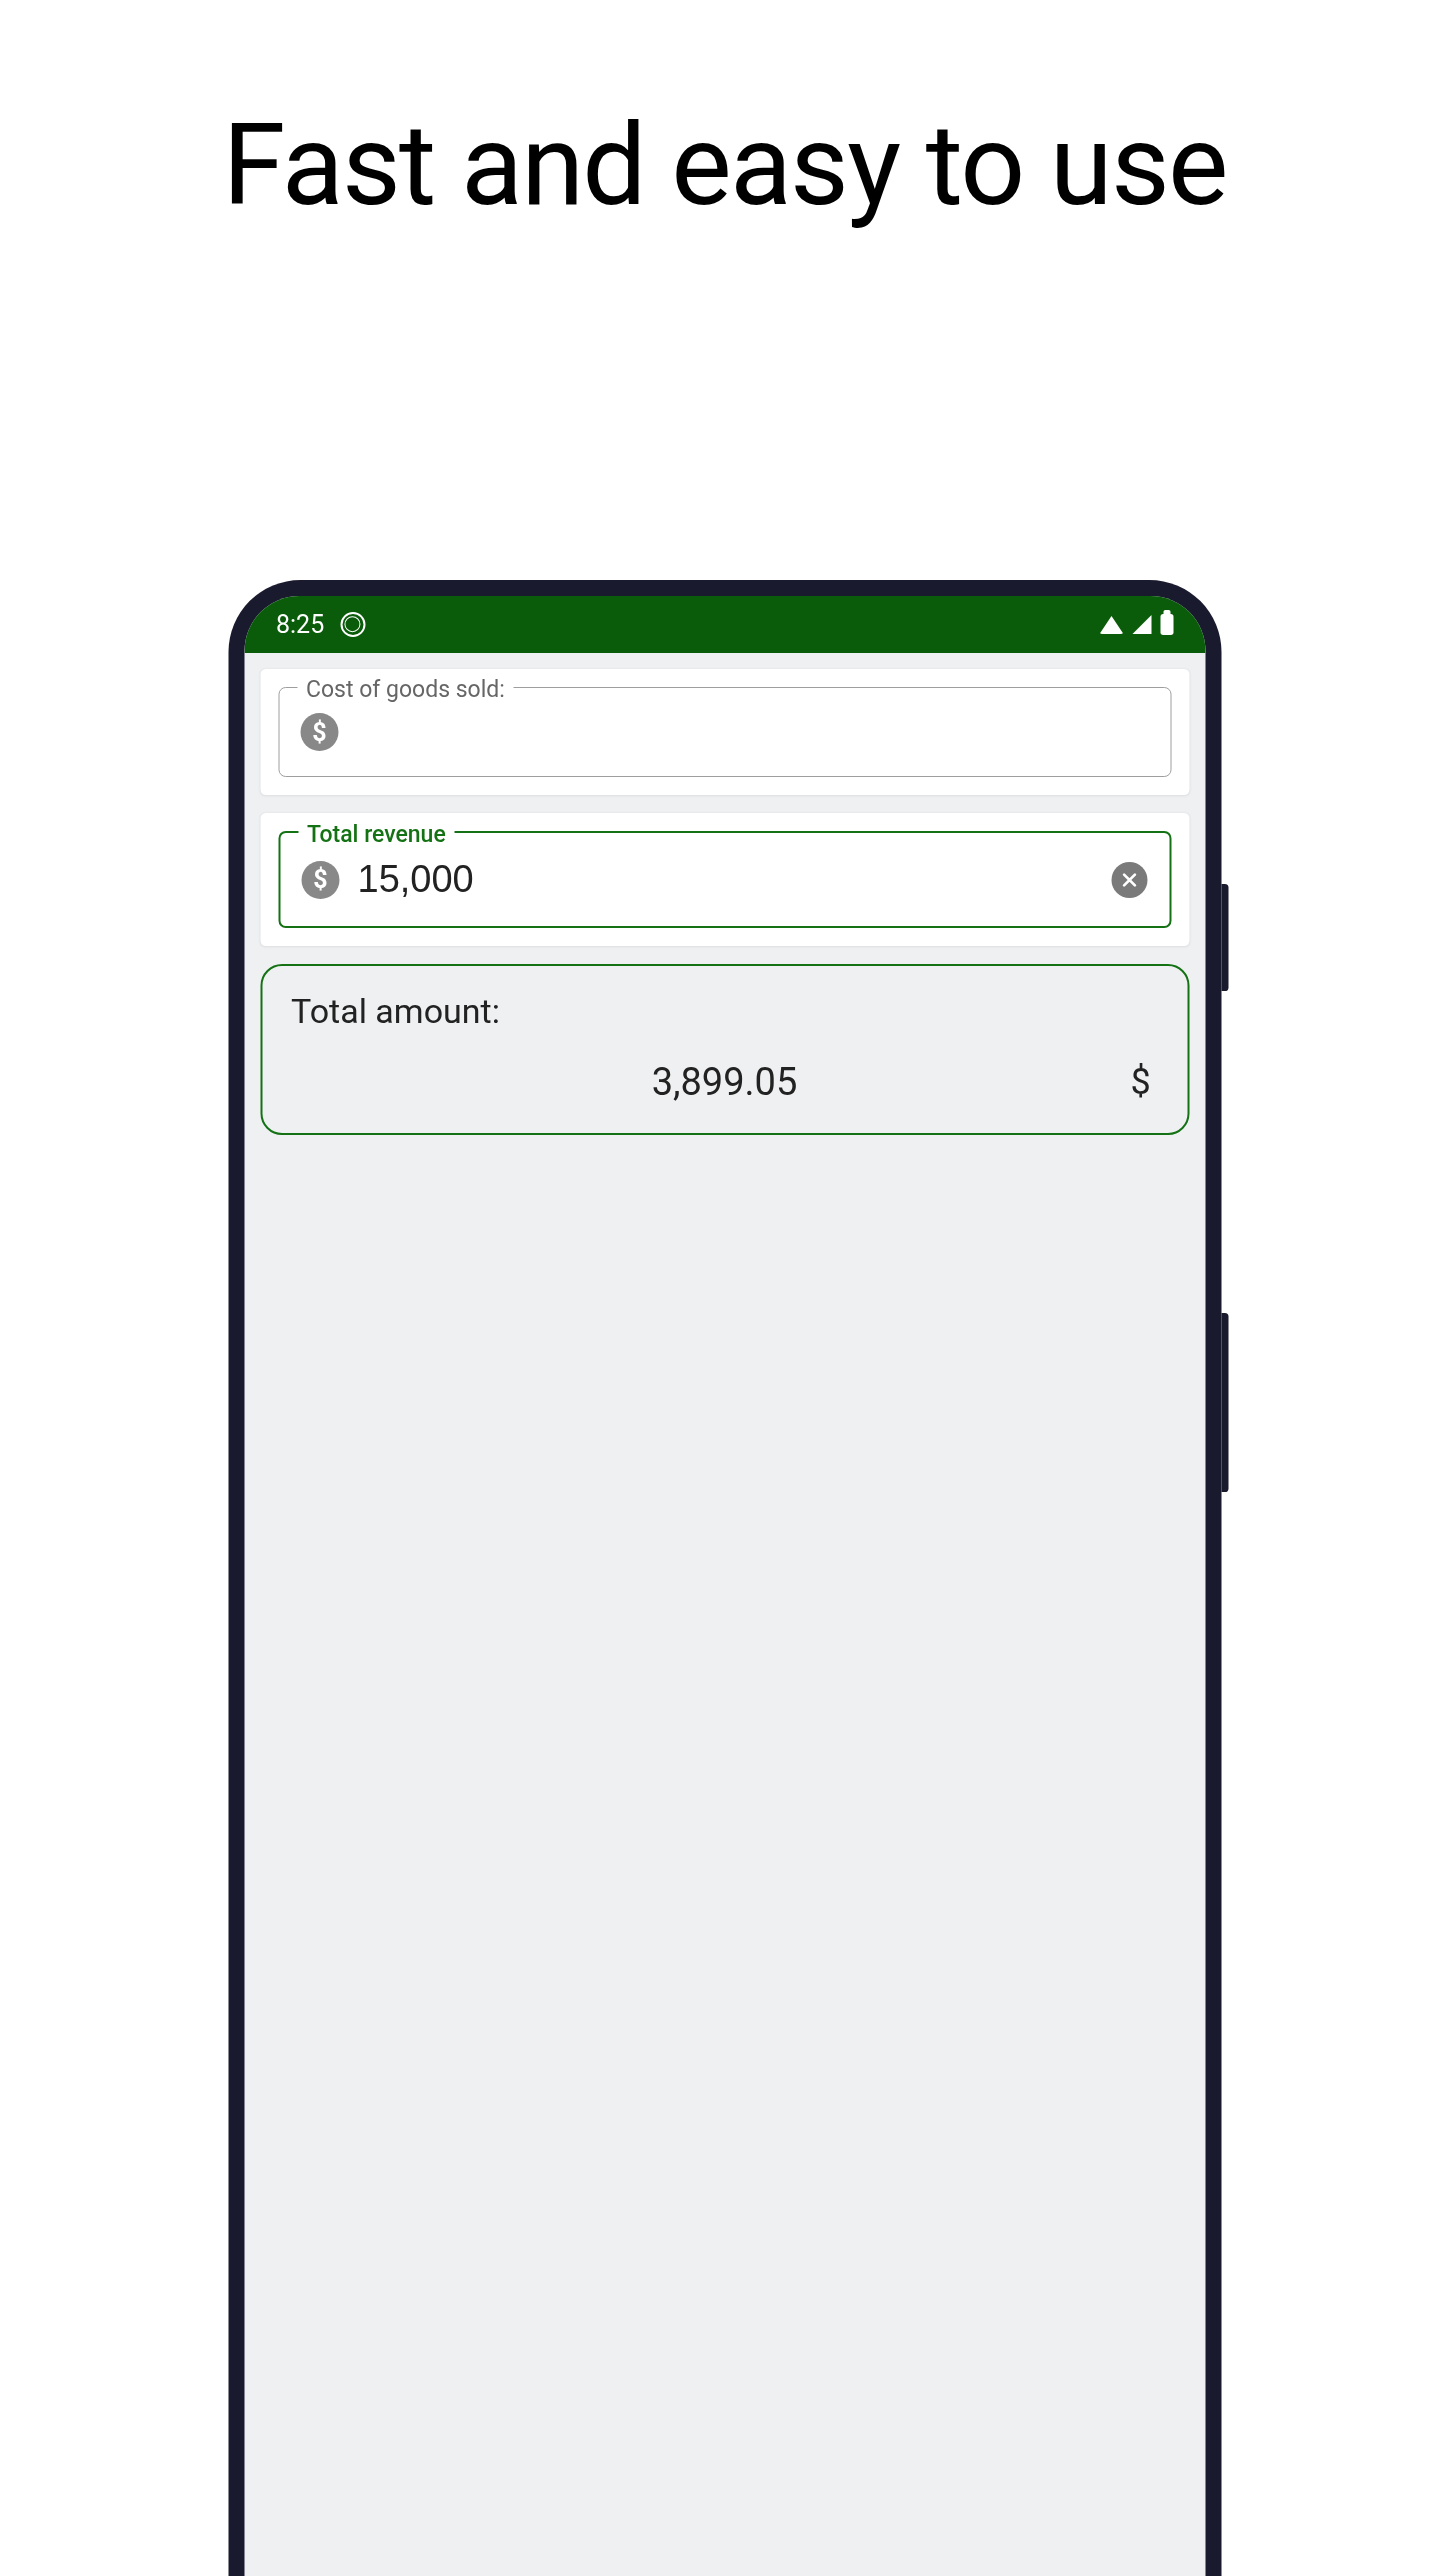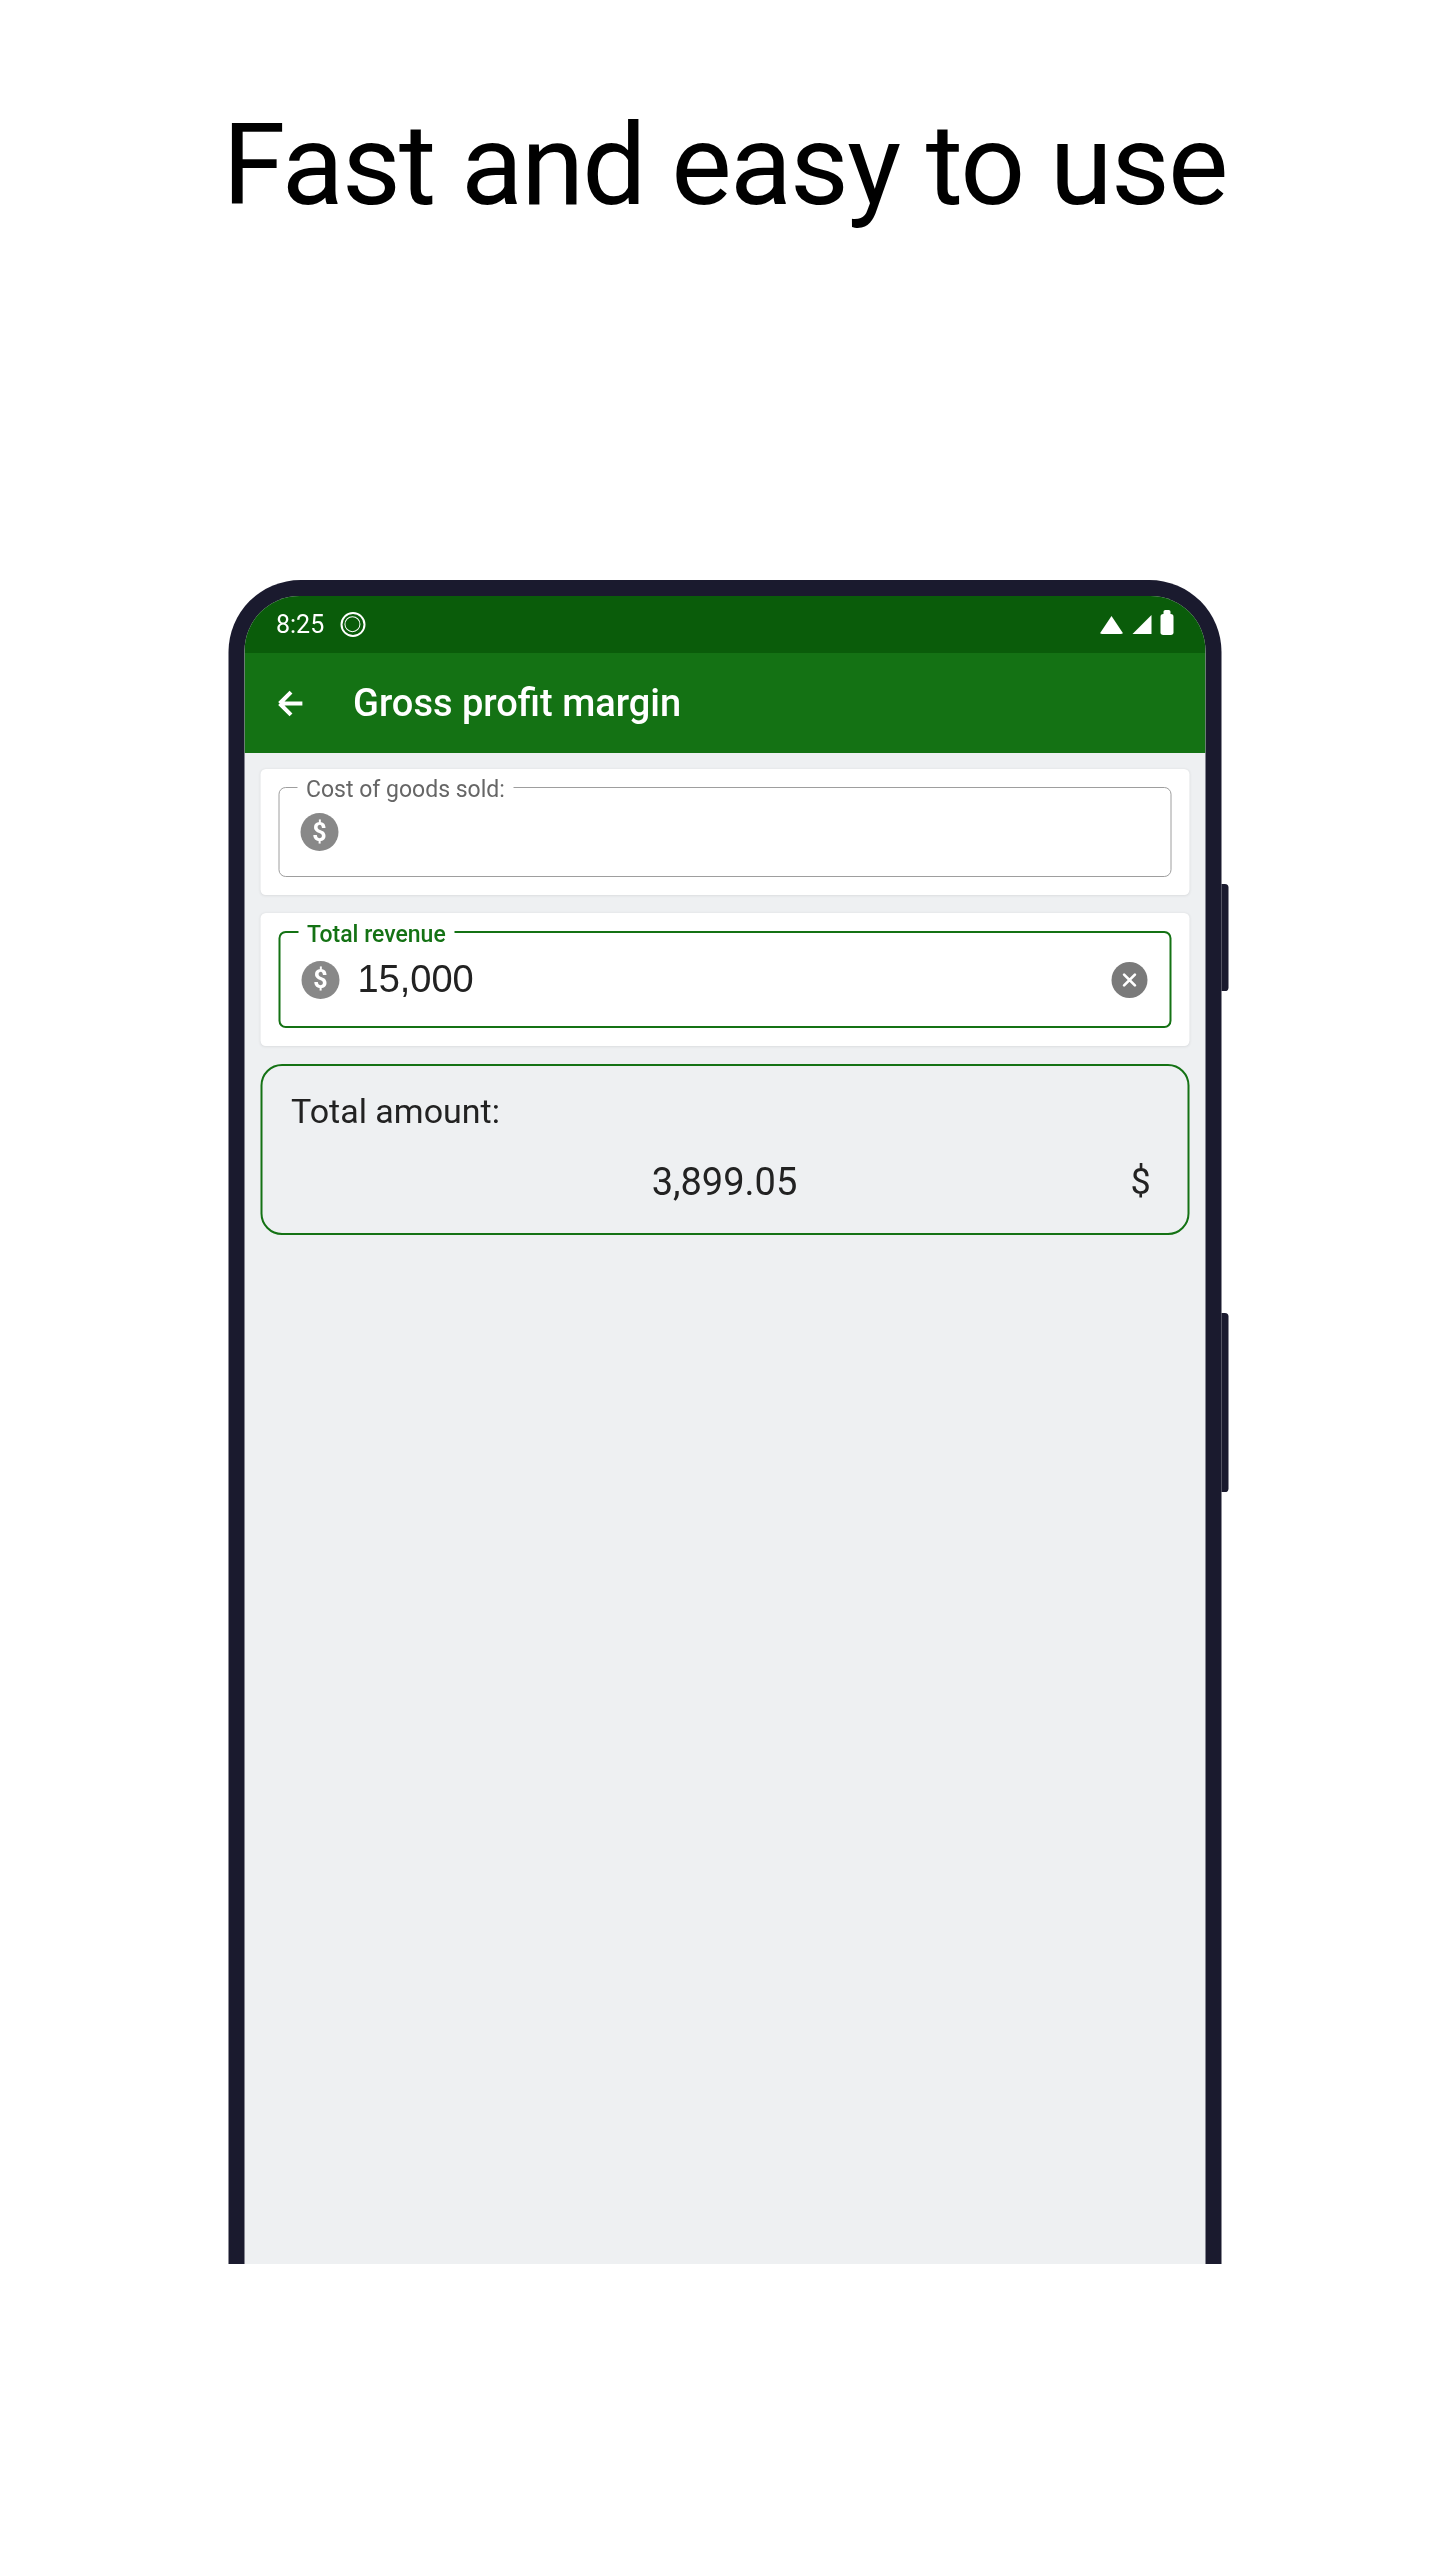--- a/index.html
+++ b/index.html
@@ -21,21 +21,21 @@
       text-align: center;
       padding-top: 98px;
       letter-spacing: -1.8px;
     }
     .phone-frame {
       position: absolute;
       top: 580px;
       left: 50%;
       transform: translateX(-50%);
       width: 993px;
-      height: 1684px;
+      height: 1996px;
       background: #1a1a2e;
       border-radius: 72px 72px 0 0;
       padding: 16px 16px 0 16px;
     }
     .phone-side-button {
       position: absolute;
       right: -7.2px;
       top: 304px;
       width: 7.2px;
       height: 107px;
@@ -277,28 +277,20 @@
         <span>8:25</span>
         <span class="dnd-icon"></span>
       </div>
       <div class="status-right">
         <span class="wifi-icon"></span>
         <span class="signal-icon"></span>
         <span class="battery-icon"></span>
       </div>
     </div>
 
-    <div class="app-bar">
-      <span class="back-arrow">
-        <svg viewBox="0 0 24 24" fill="none" stroke="#ffffff" stroke-width="2.5">
-          <path d="M19 12H5M5 12L12 19M5 12L12 5"></path>
-        </svg>
-      </span>
-      <span class="app-title">Gross profit margin</span>
-    </div>
 
     <div class="content">
 
       <div class="input-card">
         <div class="input-field-wrapper">
           <span class="field-label">Cost of goods sold:</span>
           <span class="dollar-icon">$</span>
         </div>
       </div>
 

